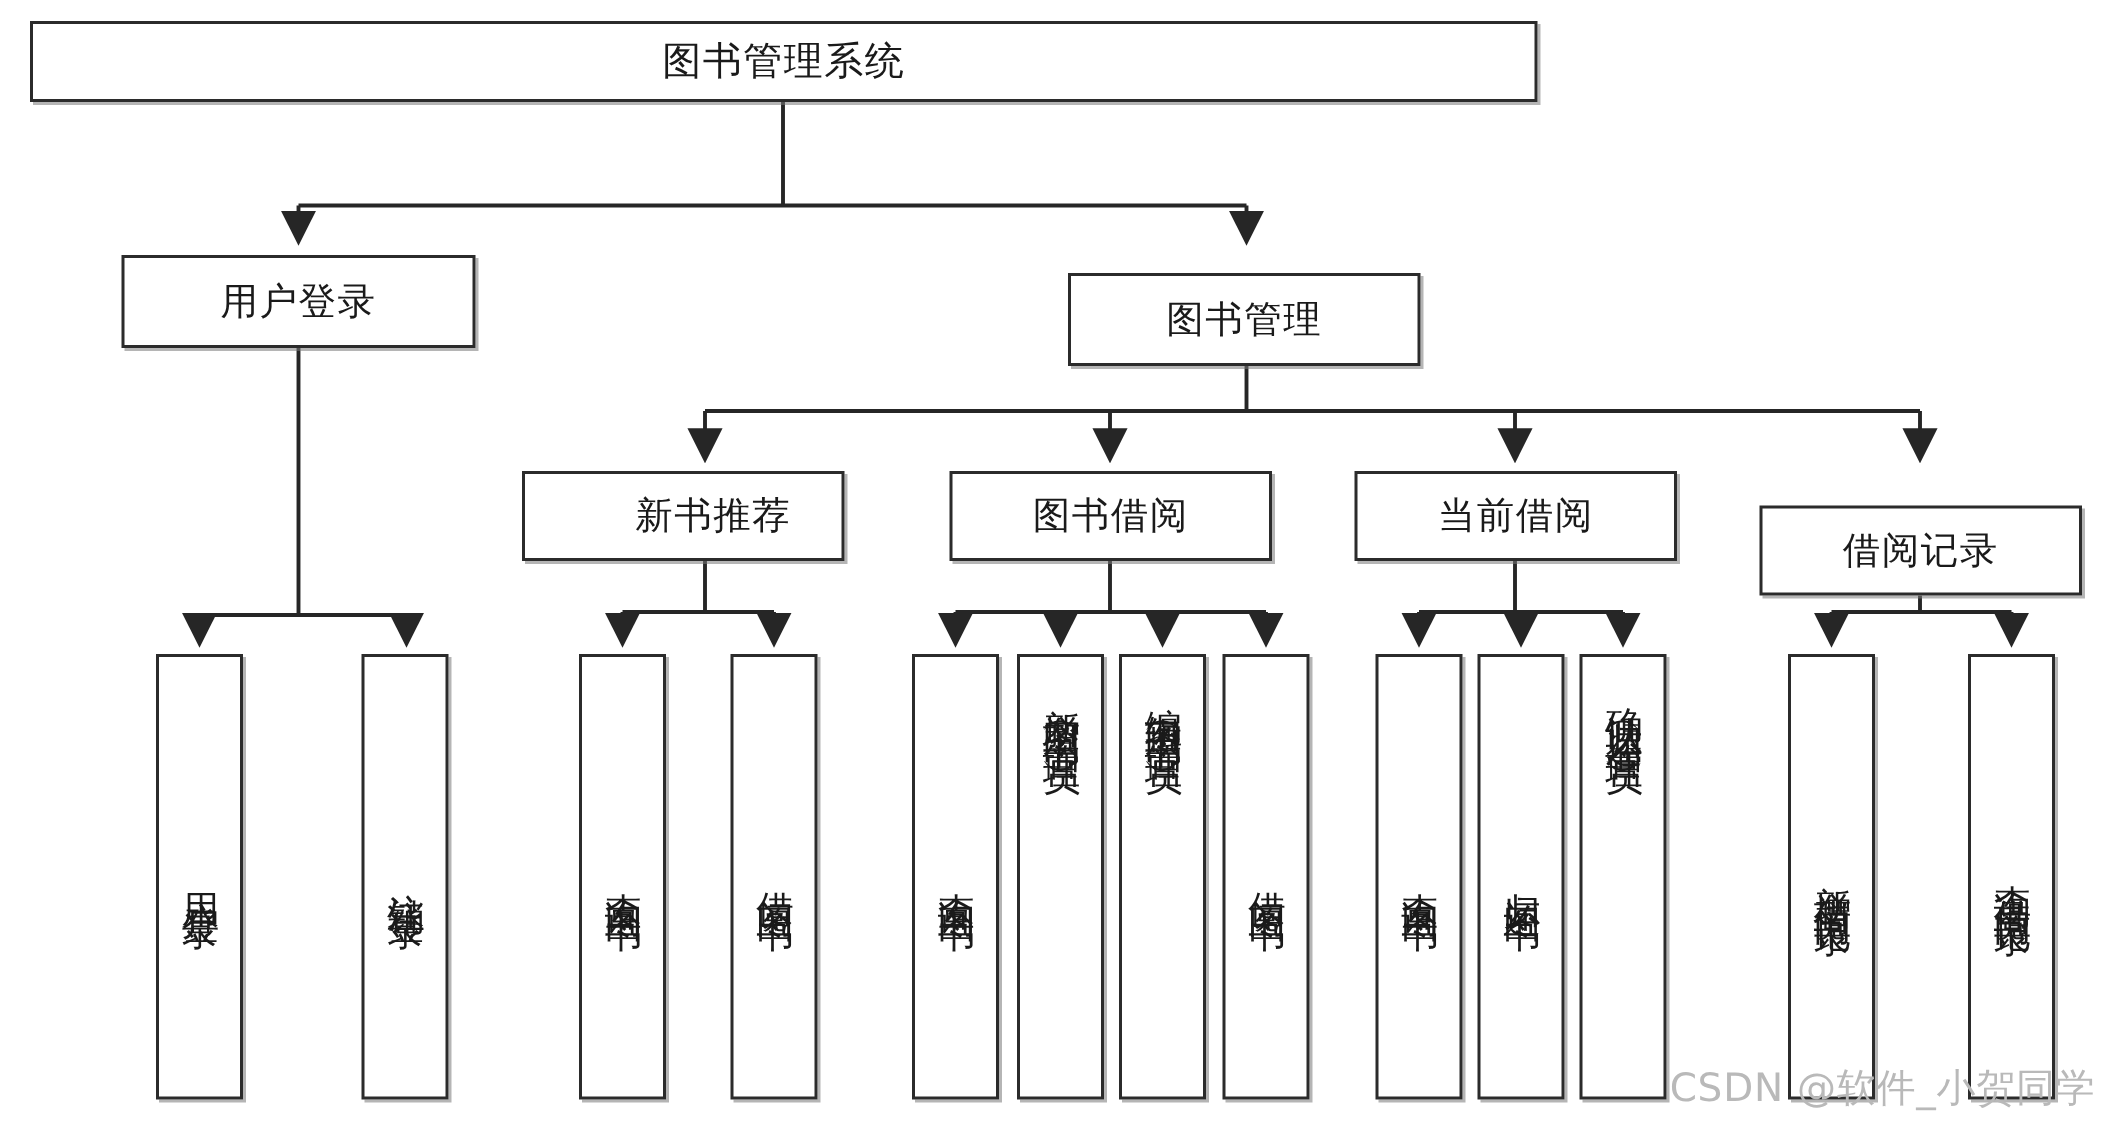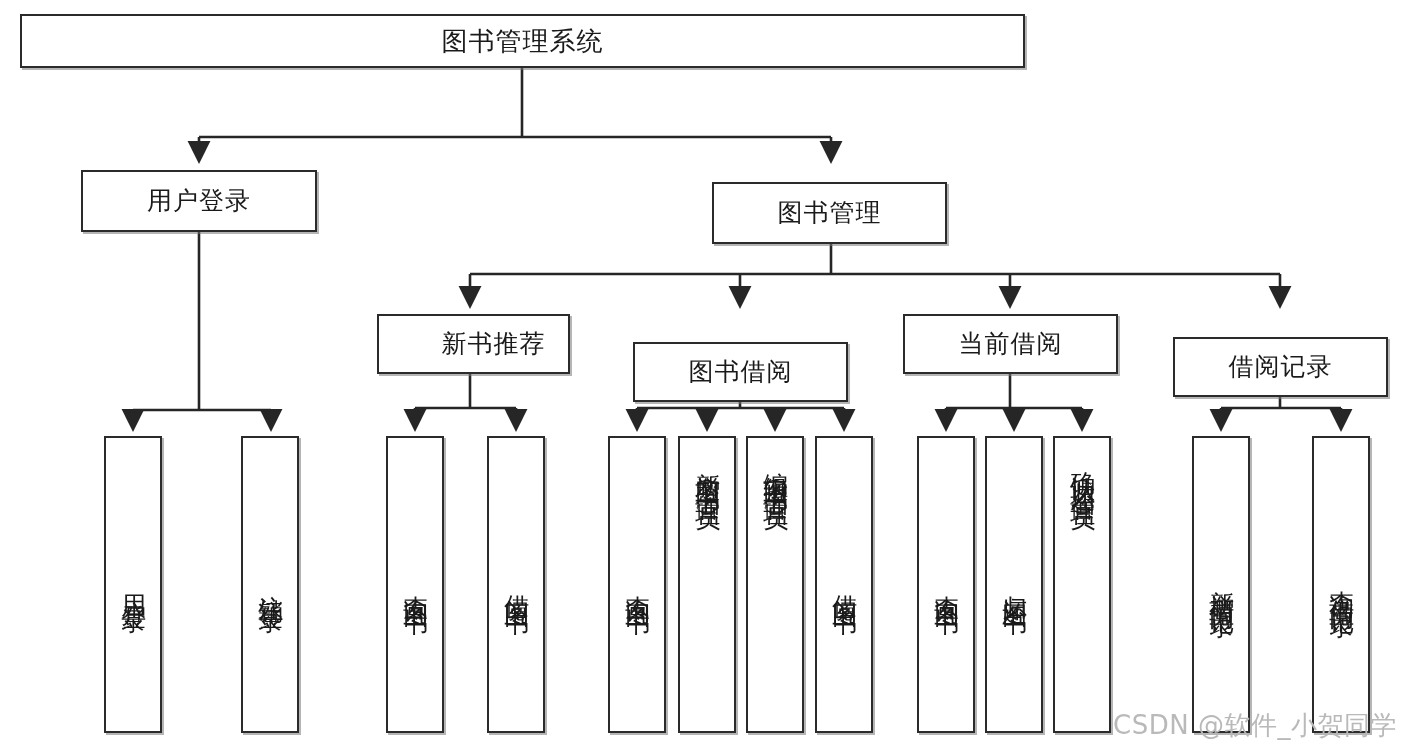--- a/index.html
+++ b/index.html
@@ -111,24 +111,24 @@
     <span class="lbl">图书管理系统</span>
   </div>
 
   <div class="node h-node" style="left:81px;top:170px;width:236px;height:62px;">
     <span class="lbl">用户登录</span>
   </div>
   <div class="node h-node" style="left:712px;top:170px;width:235px;height:62px;margin-top:12px;">
     <span class="lbl">图书管理</span>
   </div>
 
-  <div class="node h-node" style="left:377px;top:314px;width:193px;height:60px;padding-left:40px;">
+  <div class="node h-node" style="left:348px;top:314px;width:215px;height:60px;padding-left:40px;">
     <span class="lbl">新书推荐</span>
   </div>
-  <div class="node h-node" style="left:633px;top:314px;width:215px;height:60px;margin-top:28px;">
+  <div class="node h-node" style="left:633px;top:314px;width:215px;height:60px;">
     <span class="lbl">图书借阅</span>
   </div>
   <div class="node h-node" style="left:903px;top:314px;width:215px;height:60px;">
     <span class="lbl">当前借阅</span>
   </div>
   <div class="node h-node" style="left:1173px;top:314px;width:215px;height:60px;margin-top:23px;">
     <span class="lbl">借阅记录</span>
   </div>
 
   <div class="node v-node mid" style="left:104px;top:436px;width:58px;height:297px;">

